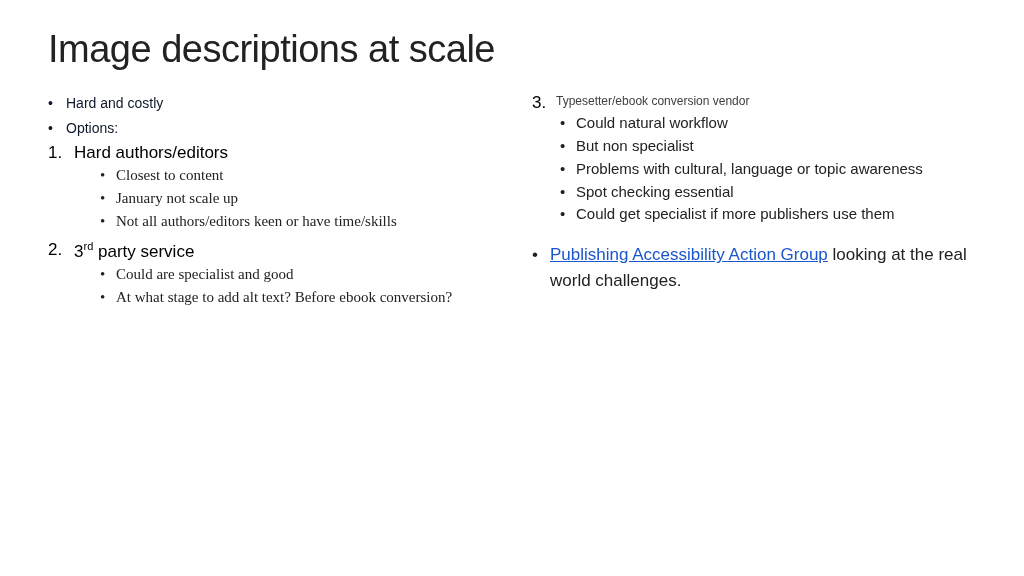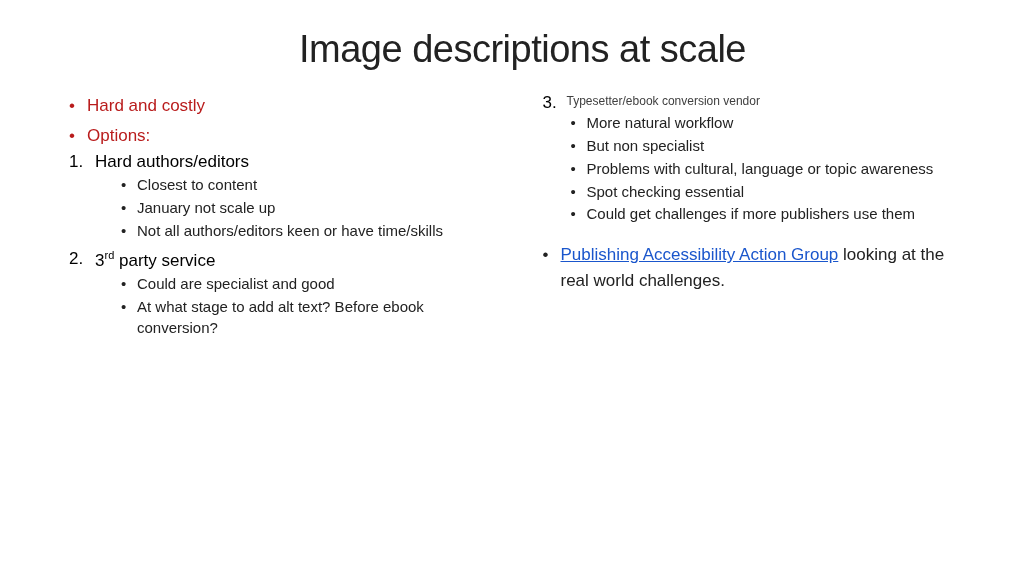--- a/index.html
+++ b/index.html
@@ -12,24 +12,23 @@
       width: 1024px;
       height: 576px;
       background: #ffffff;
       font-family: 'Segoe UI', Arial, sans-serif;
       overflow: hidden;
     }
 
     .slide {
       width: 1024px;
       height: 576px;
-      padding: 28px 48px 28px 69px;
+      padding: 28px 48px 28px 48px;
       display: flex;
       flex-direction: column;
-      align-items: center;
     }
 
     .slide-title {
       font-size: 38px;
       font-weight: 300;
       color: #222;
       margin-bottom: 22px;
       letter-spacing: -0.5px;
     }
 
@@ -45,22 +44,22 @@
       padding-right: 30px;
     }
 
     .right-column {
       flex: 1;
       padding-left: 10px;
     }
 
     .bullet-list {
       list-style: none;
-      font-size: 17px;
-      color: #b91c1c;
+      font-size: 14px;
+      color: #0f172a;
       line-height: 1.5;
     }
 
     .bullet-list > li {
       position: relative;
       padding-left: 18px;
       margin-bottom: 4px;
     }
 
     .bullet-list > li::before {
@@ -98,20 +97,21 @@
       margin-left: 26px;
     }
 
     .sub-bullets li {
       position: relative;
       padding-left: 16px;
       font-size: 15px;
       color: #222;
       line-height: 1.45;
       margin-bottom: 1px;
+      font-family: Liberation Serif, serif;
     }
 
     .sub-bullets li::before {
       content: '•';
       position: absolute;
       left: 0;
     }
 
     .right-numbered-item {
       display: flex;
@@ -211,25 +211,25 @@
       </div>
     </div>
 
     <div class="right-column">
 
       <div class="right-numbered-item">
         <span class="right-num-label">3.</span>
         <div>
           <div class="right-num-content">Typesetter/ebook conversion vendor</div>
           <ul class="right-sub-bullets">
-            <li>More natural workflow</li>
+            <li>Could natural workflow</li>
             <li>But non specialist</li>
             <li>Problems with cultural, language or topic awareness</li>
             <li>Spot checking essential</li>
-            <li>Could get challenges if more publishers use them</li>
+            <li>Could get specialist if more publishers use them</li>
           </ul>
         </div>
       </div>
 
       <div class="paag-bullet">
         <a class="paag-link" href="#">Publishing Accessibility Action Group</a><span> looking at the real world challenges.</span>
       </div>
     </div>
   </div>
 </div>

